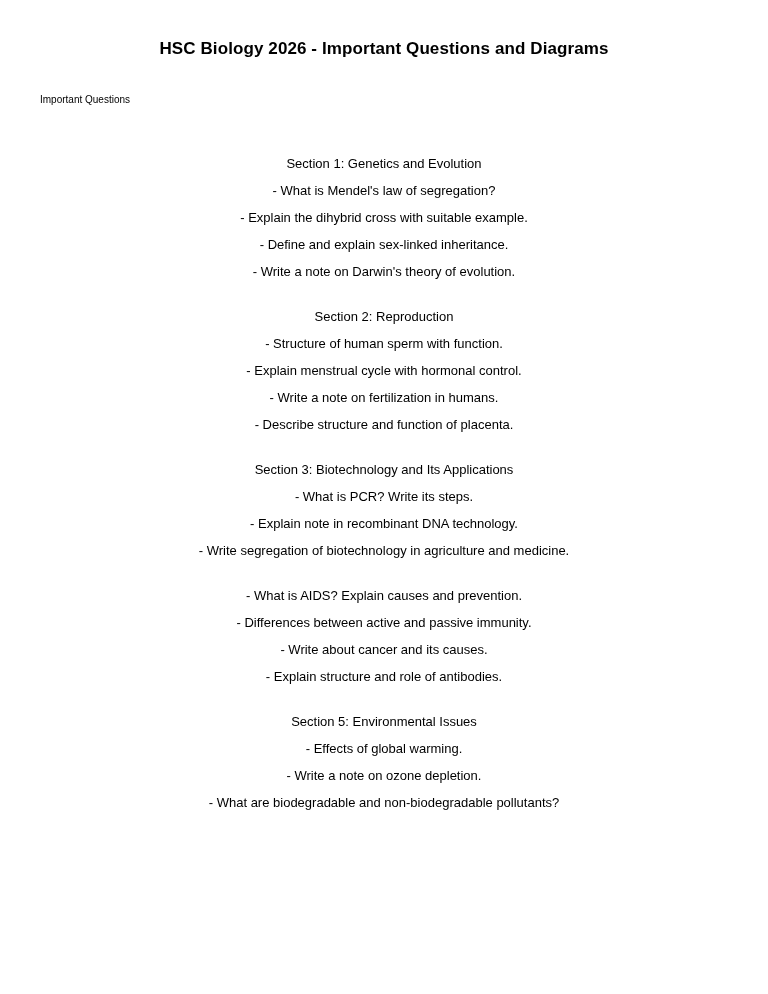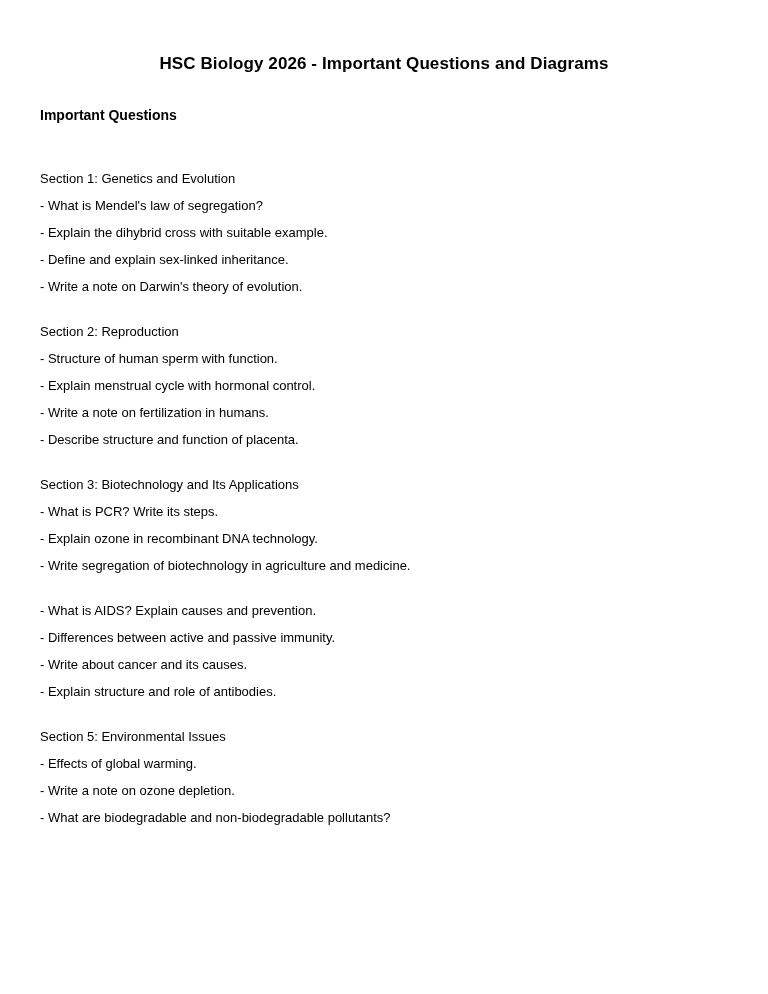--- a/index.html
+++ b/index.html
@@ -11,45 +11,46 @@
     position: relative;
     width: 768px;
     height: 994px;
     background: #ffffff;
     color: #000000;
     font-family: "Liberation Sans", "DejaVu Sans", sans-serif;
     overflow: hidden;
     box-sizing: border-box;
   }
   .doc-title {
-    padding-top: 55px;
+    padding-top: 40px;
     text-align: center;
     font-size: 17px;
     font-weight: bold;
     line-height: 17px;
     letter-spacing: 0.1px;
   }
   .doc-heading {
     margin: 36px 0 0 40px;
-    font-size: 14px;
-    font-weight: bold;
+    font-size: 10px;
+    font-weight: normal;
     line-height: 14px;
   }
   .sections {
     margin: 43px 40px 0 40px;
     font-size: 13px;
   }
   .section + .section {
     margin-top: 18px;
   }
   .section p {
     margin: 0;
     height: 27px;
     line-height: 27px;
     white-space: nowrap;
+    text-align: center;
   }
 </style>
 </head>
 <body>
 
 <div class="page">
 
   <div class="doc-title">HSC Biology 2026 - Important Questions and Diagrams</div>
 
   <div class="doc-heading">Important Questions</div>
@@ -68,21 +69,21 @@
       <p class="section-title">Section 2: Reproduction</p>
       <p>- Structure of human sperm with function.</p>
       <p>- Explain menstrual cycle with hormonal control.</p>
       <p>- Write a note on fertilization in humans.</p>
       <p>- Describe structure and function of placenta.</p>
     </div>
 
     <div class="section">
       <p class="section-title">Section 3: Biotechnology and Its Applications</p>
       <p>- What is PCR? Write its steps.</p>
-      <p>- Explain ozone in recombinant DNA technology.</p>
+      <p>- Explain note in recombinant DNA technology.</p>
       <p>- Write segregation of biotechnology in agriculture and medicine.</p>
     </div>
 
     <div class="section">
       <p>- What is AIDS? Explain causes and prevention.</p>
       <p>- Differences between active and passive immunity.</p>
       <p>- Write about cancer and its causes.</p>
       <p>- Explain structure and role of antibodies.</p>
     </div>
 

